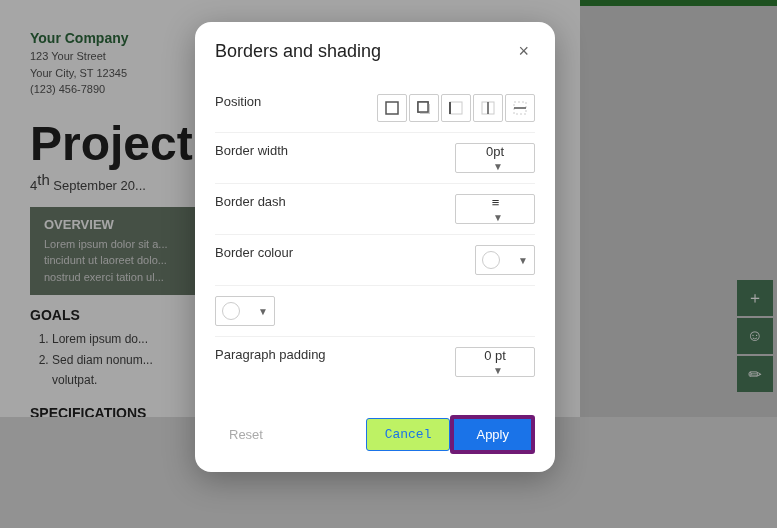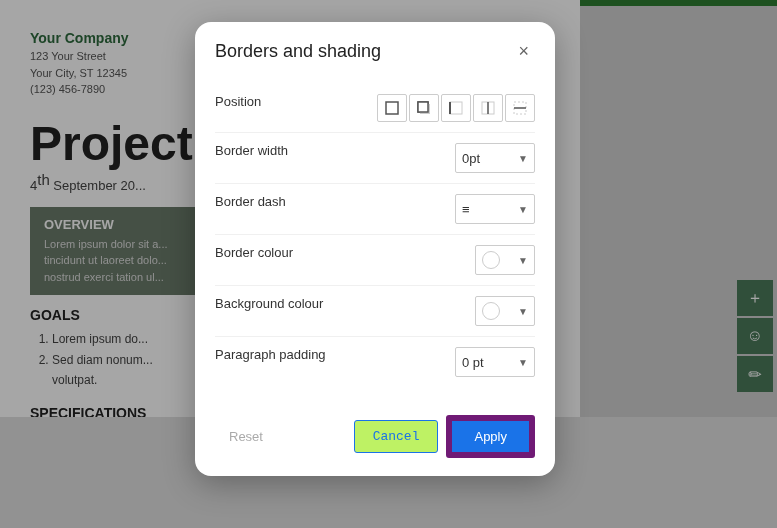--- a/index.html
+++ b/index.html
@@ -233,20 +233,21 @@
       border: 1px solid #ccc;
       border-radius: 2px;
       background: white;
       cursor: pointer;
       min-width: 80px;
       height: 30px;
       padding: 0 6px;
       font-size: 13px;
       color: #333;
       justify-content: space-between;
+      flex-direction: column;
     }
 
     .dropdown-arrow {
       color: #666;
       font-size: 10px;
       margin-left: 6px;
     }
 
     
     .color-dropdown {
@@ -276,21 +277,20 @@
       color: #333;
       letter-spacing: -1px;
     }
 
     
     .dialog-footer {
       display: flex;
       align-items: center;
       justify-content: flex-end;
       padding: 12px 20px 18px 20px;
-      gap: 8px;
     }
 
     .btn-reset {
       background: none;
       border: none;
       color: #aaa;
       font-size: 13px;
       cursor: pointer;
       padding: 8px 14px;
       margin-right: auto;
@@ -303,21 +303,21 @@
       font-size: 13px;
       cursor: pointer;
       padding: 8px 18px;
       border-radius: 3px;
       min-width: 70px;
       font-family: Liberation Mono, monospace;
     }
 
     .btn-apply {
       background: #1a73e8;
-      border: 6px solid #701a75;
+      border: 4px solid #701a75;
       color: white;
       font-size: 13px;
       cursor: pointer;
       padding: 8px 22px;
       border-radius: 3px;
       min-width: 70px;
       font-weight: 500;
     }
   </style>
 </head>
@@ -432,21 +432,20 @@
       <span class="row-label">Border colour</span>
       <div class="row-control">
         <div class="color-dropdown">
           <div class="color-circle"></div>
           <span class="dropdown-arrow">▼</span>
         </div>
       </div>
     </div>
 
     <div class="dialog-row">
-      <span class="row-label">Background colour</span>
       <div class="row-control">
         <div class="color-dropdown">
           <div class="color-circle"></div>
           <span class="dropdown-arrow">▼</span>
         </div>
       </div>
     </div>
 
     <div class="dialog-row">
       <span class="row-label">Paragraph padding</span>

